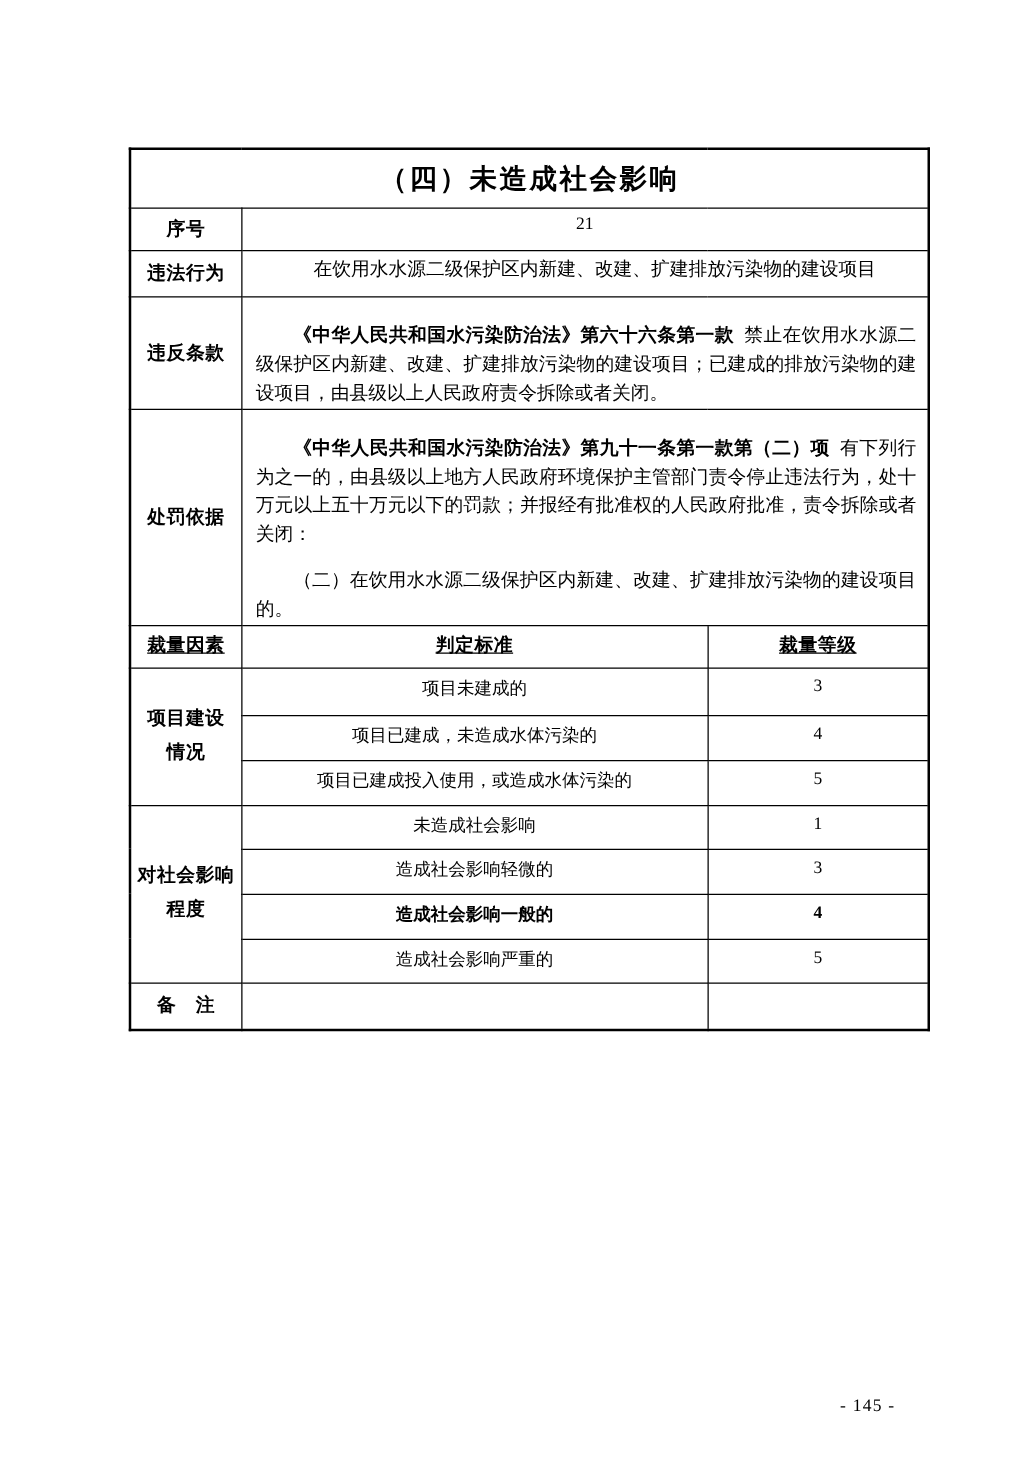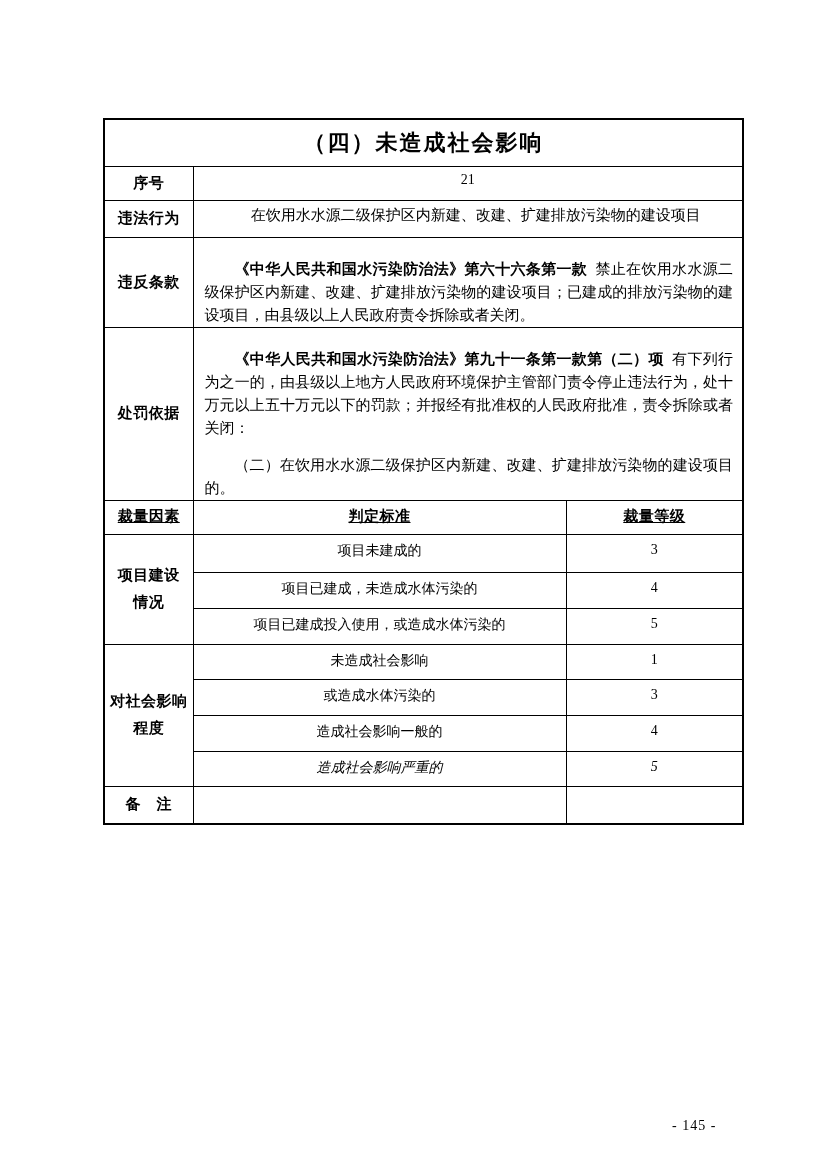--- a/index.html
+++ b/index.html
@@ -20,22 +20,22 @@
   tr.r-serial{height:34px;margin-top:24px;}
   tr.r-violation{height:37px;}
   tr.r-clause{height:89px;}
   tr.r-penalty{height:139px;}
   tr.r-header{height:34px;}
   tr.r-c1{height:38px;}
   tr.r-c2{height:36px;}
   tr.r-c3{height:36px;}
   tr.r-c4{height:35px;}
   tr.r-c5{height:36px;}
-  tr.r-c6{height:36px;}
-  tr.r-c7{height:35px;font-style:italic;}
+  tr.r-c6{height:36px;font-weight:bold;}
+  tr.r-c7{height:35px;}
   tr.r-remark{height:38px;}
 
   .title-cell{
     font-size:22px;font-weight:bold;text-align:center;vertical-align:middle;
     letter-spacing:2px;
   }
   .lbl{
     font-weight:bold;text-align:center;vertical-align:middle;font-size:15px;
     letter-spacing:0.5px;
   }
@@ -136,21 +136,21 @@
 
     <tr class="r-c4">
       <td class="group-lbl" rowspan="4">
         <span class="line">对社会影响</span>
         <span class="line">程度</span>
       </td>
       <td class="crit">未造成社会影响</td>
       <td class="grade">1</td>
     </tr>
     <tr class="r-c5">
-      <td class="crit">或造成水体污染的</td>
+      <td class="crit">造成社会影响轻微的</td>
       <td class="grade">3</td>
     </tr>
     <tr class="r-c6">
       <td class="crit">造成社会影响一般的</td>
       <td class="grade">4</td>
     </tr>
     <tr class="r-c7">
       <td class="crit">造成社会影响严重的</td>
       <td class="grade">5</td>
     </tr>

